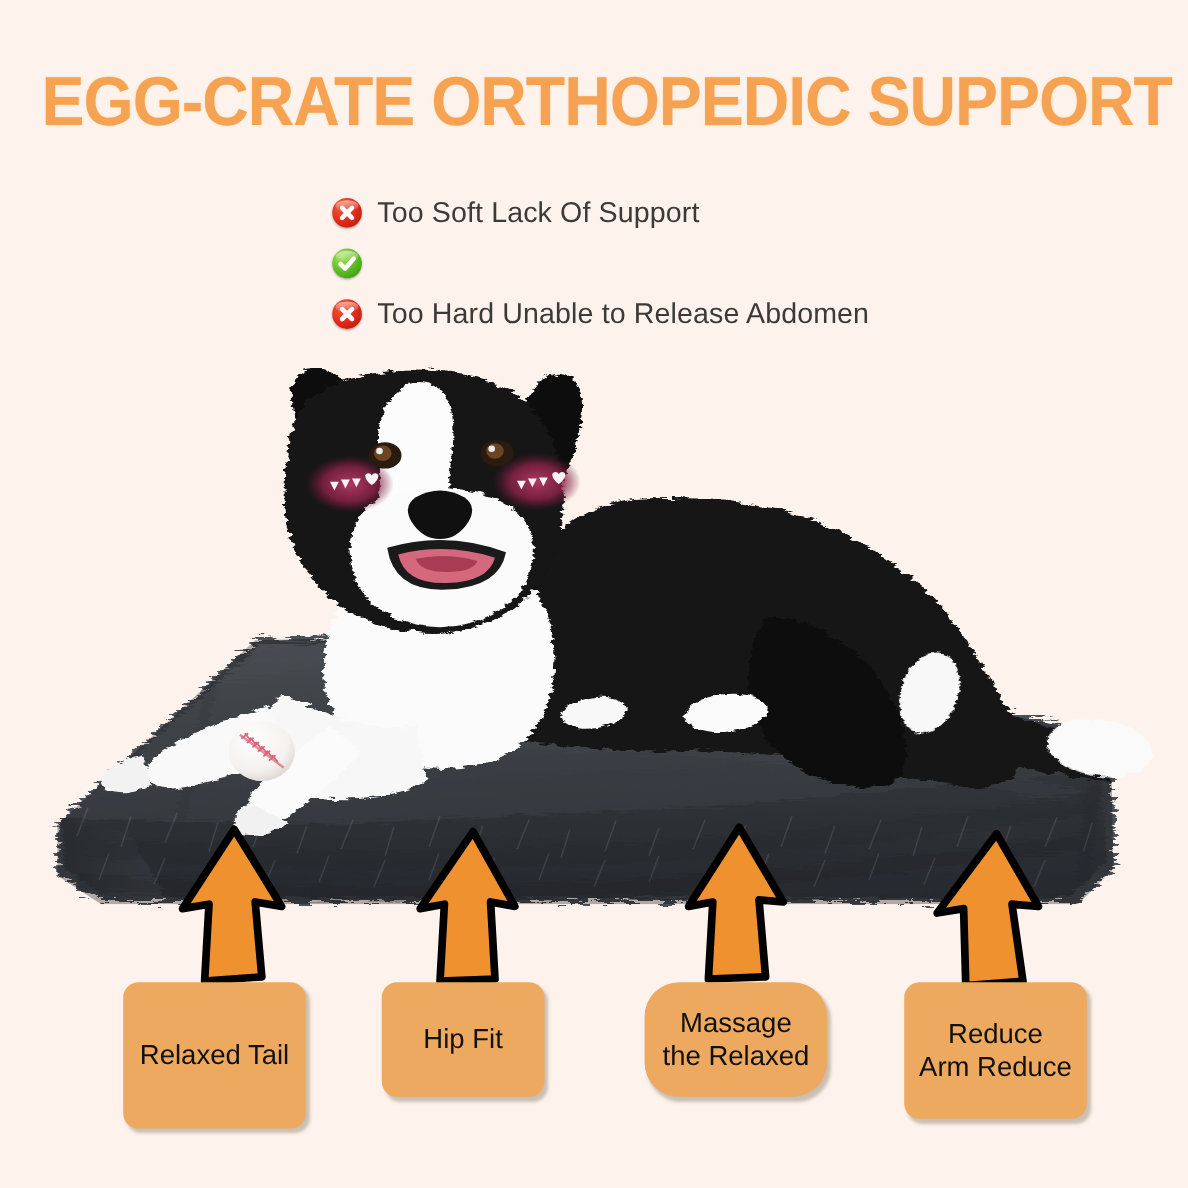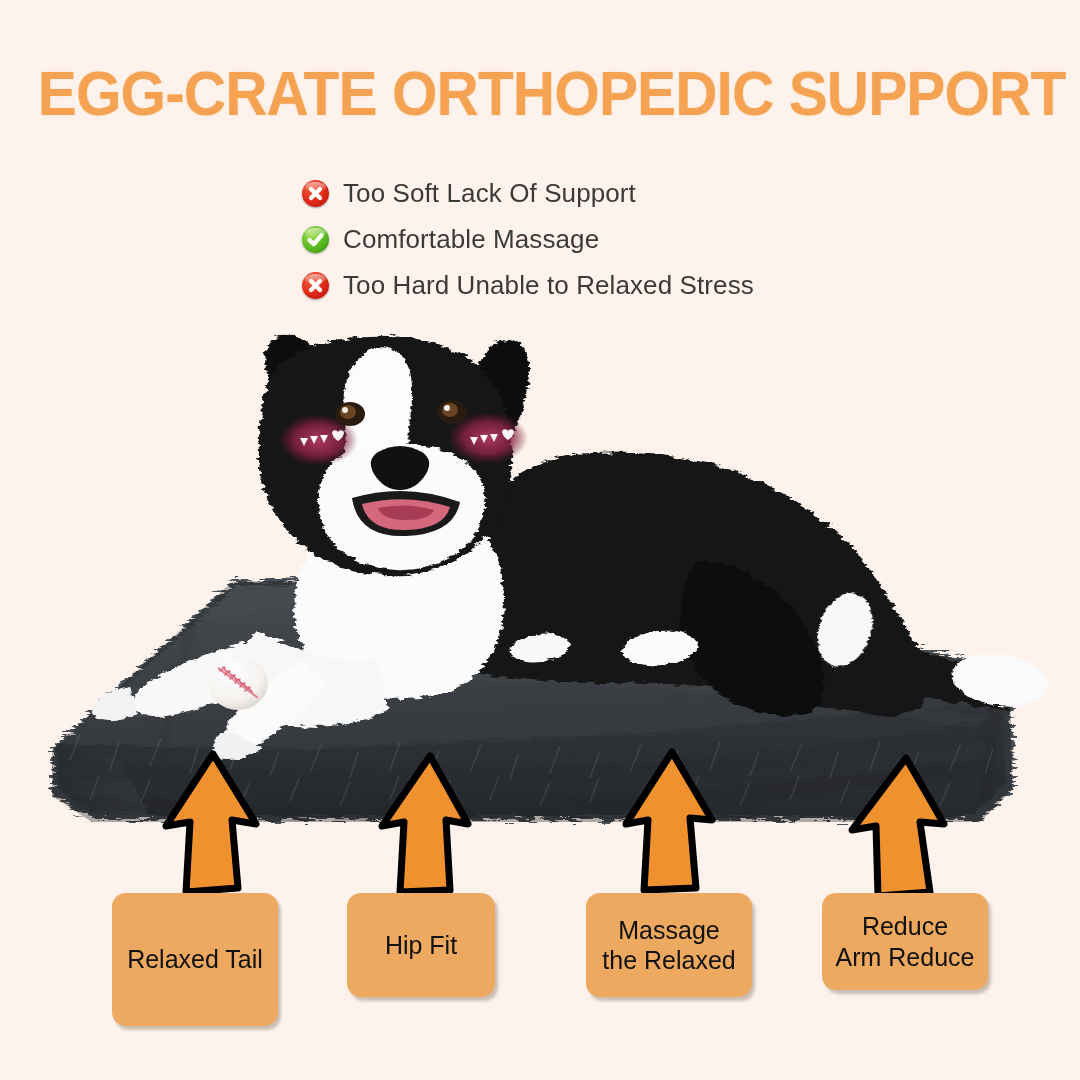--- a/index.html
+++ b/index.html
@@ -92,33 +92,32 @@
       </span>
       <span class="bl-text">Too Soft Lack Of Support</span>
     </div>
 
     <div class="bullet">
       <span class="badge good">
         <svg class="gx" viewBox="0 0 27 27">
             <polyline points="7.5,14 11.8,18.2 19.5,9.2" fill="none" stroke="#fff" stroke-width="4.2" stroke-linecap="round" stroke-linejoin="round"></polyline>
           </svg>
       </span>
-      <span class="bl-text">Comfortable Massage</span>
     </div>
 
     <div class="bullet">
       <span class="badge bad">
         <svg class="gx" viewBox="0 0 27 27">
             <g stroke="#fff" stroke-width="4.2" stroke-linecap="round">
           <line x1="9" y1="9" x2="18" y2="18"></line>
               <line x1="18" y1="9" x2="9" y2="18"></line>
             </g>
           </svg>
       </span>
-      <span class="bl-text">Too Hard Unable to Relaxed Stress</span>
+      <span class="bl-text">Too Hard Unable to Release Abdomen</span>
     </div>
   </div>
 
   <div class="photo">
 
     <svg class="bed" viewBox="0 0 1080 500" style="height:500px;top:0;">
       <defs>
         <linearGradient id="bedTop" x1="0" y1="0" x2="0.25" y2="1">
           <stop offset="0" stop-color="#6a7078"></stop>
           <stop offset="0.45" stop-color="#5a6067"></stop>
@@ -318,28 +317,28 @@
 
   <div class="labels">
     <div class="lbox" style="left:112px;top:0;width:166px;height:133px;">
       <span>Relaxed Tail</span>
     </div>
 
     <div class="lbox" style="left:347px;top:0;width:148px;height:104px;justify-content:center;">
       <span>Hip Fit</span>
     </div>
 
-    <div class="lbox" style="left:586px;top:0;width:166px;height:104px;">
+    <div class="lbox" style="left:586px;top:0;width:166px;height:104px;border-radius:31px;">
       <span>
         <span>Massage</span><br>
         <span>the Relaxed</span>
       </span>
     </div>
 
-    <div class="lbox" style="left:822px;top:0;width:166px;height:97px;">
+    <div class="lbox" style="left:822px;top:0;width:166px;height:124px;">
       <span>
         <span>Reduce</span><br>
         <span>Arm Reduce</span>
       </span>
     </div>
   </div>
 
 </div>
 
 </body></html>

